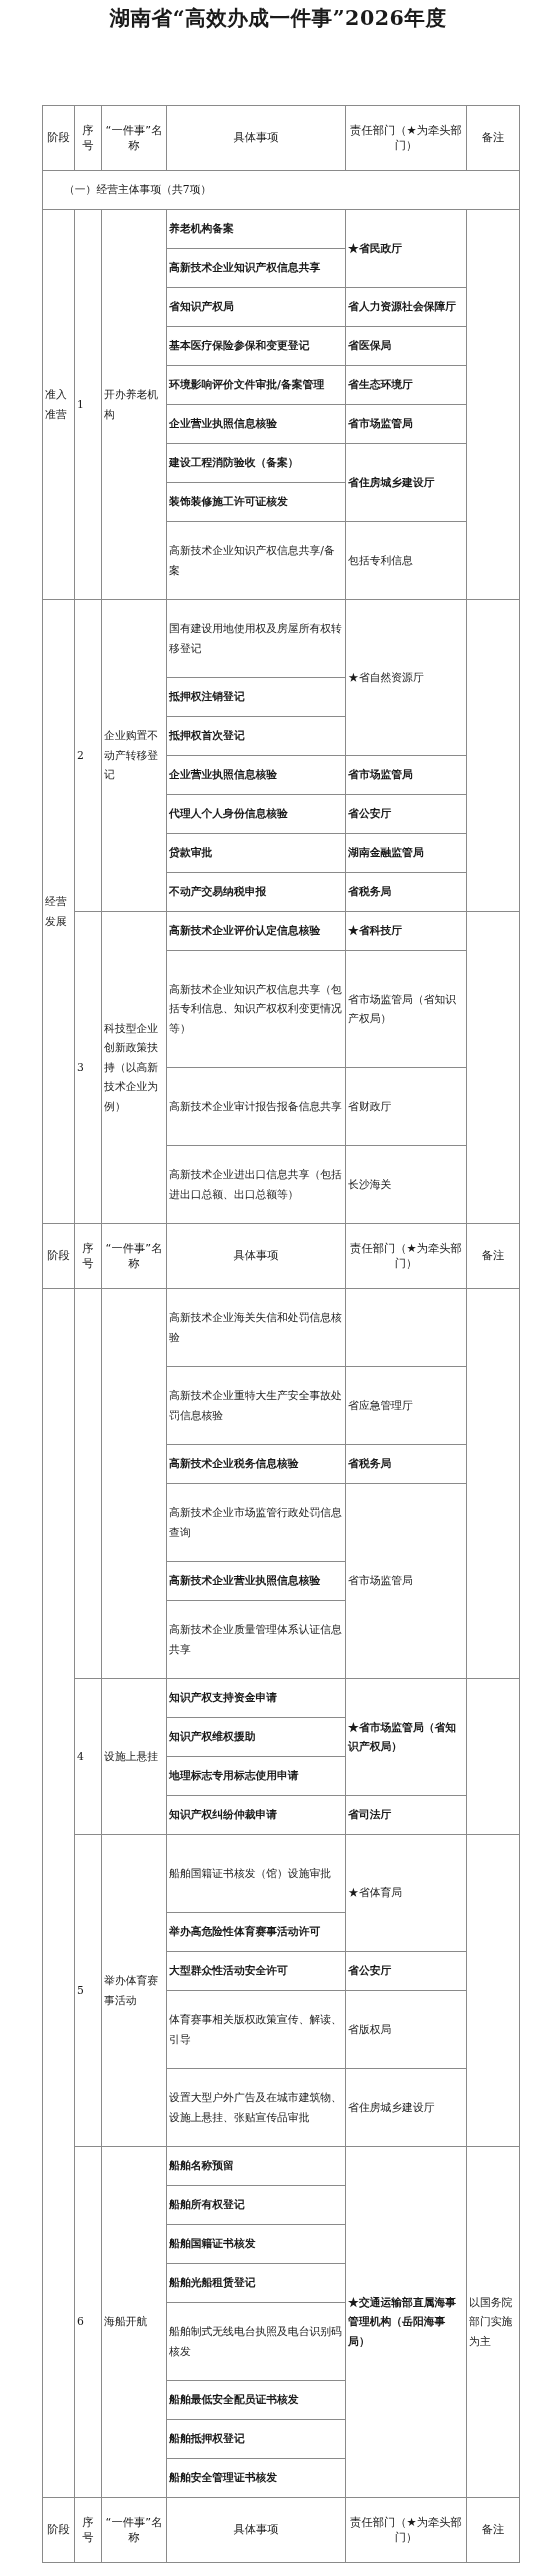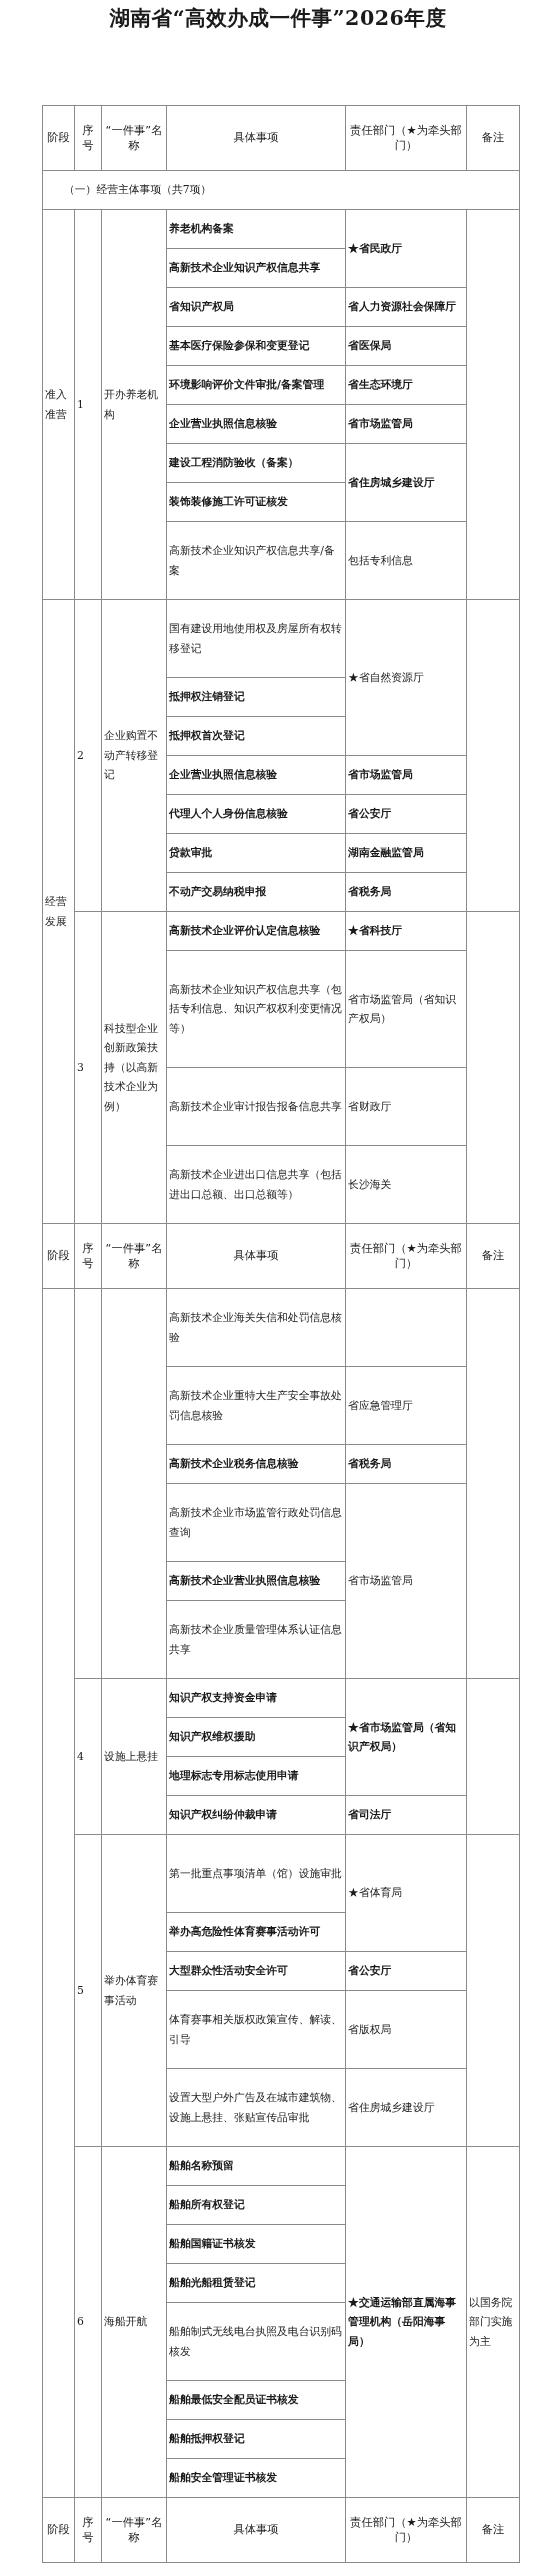--- a/index.html
+++ b/index.html
@@ -192,21 +192,21 @@
       <tr class="r1">
         <td class="item">地理标志专用标志使用申请</td>
       </tr>
       <tr class="r1">
         <td class="item">知识产权纠纷仲裁申请</td>
         <td class="dept" rowspan="1">省司法厅</td>
       </tr>
       <tr class="r2">
         <td class="num" rowspan="5">5</td>
         <td class="name" rowspan="5">举办体育赛事活动</td>
-        <td class="item">第一批重点事项清单（馆）设施审批</td>
+        <td class="item">船舶国籍证书核发（馆）设施审批</td>
         <td class="dept" rowspan="2">★省体育局</td>
         <td class="note" rowspan="5"></td>
       </tr>
       <tr class="r1">
         <td class="item">举办高危险性体育赛事活动许可</td>
       </tr>
       <tr class="r1">
         <td class="item">大型群众性活动安全许可</td>
         <td class="dept" rowspan="1">省公安厅</td>
       </tr>

